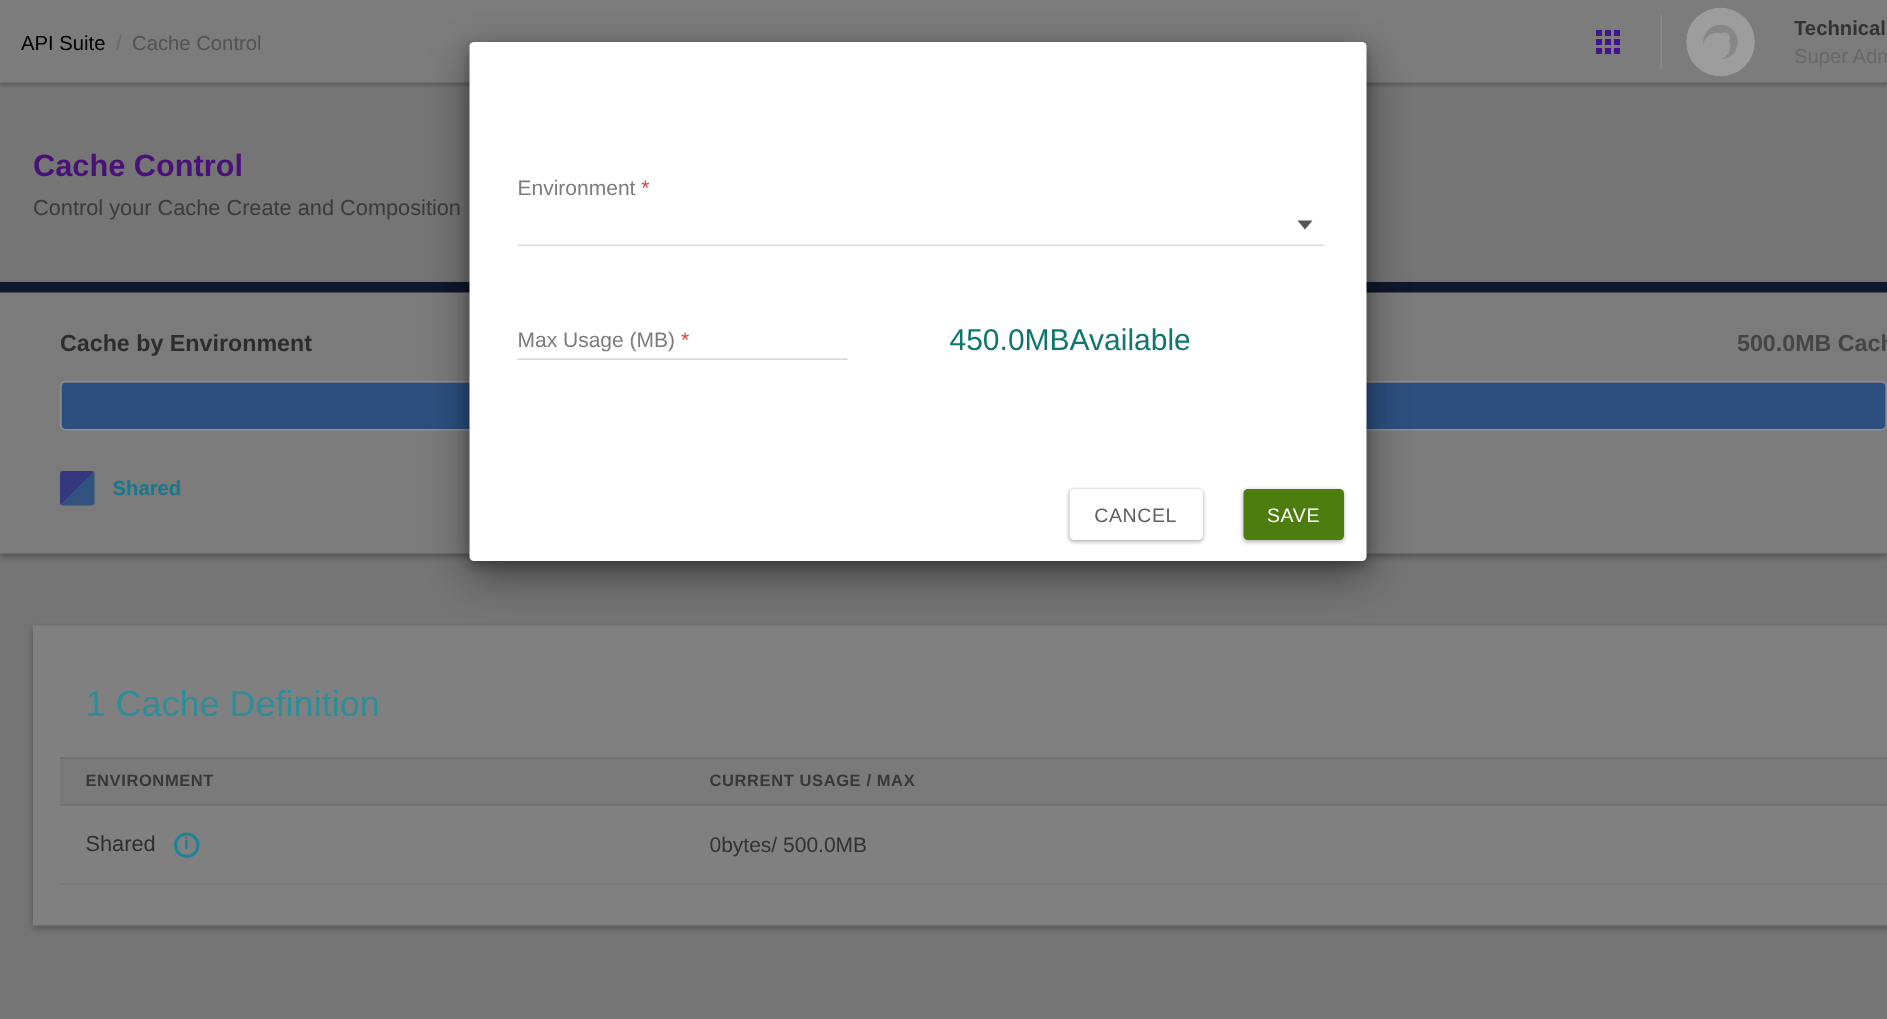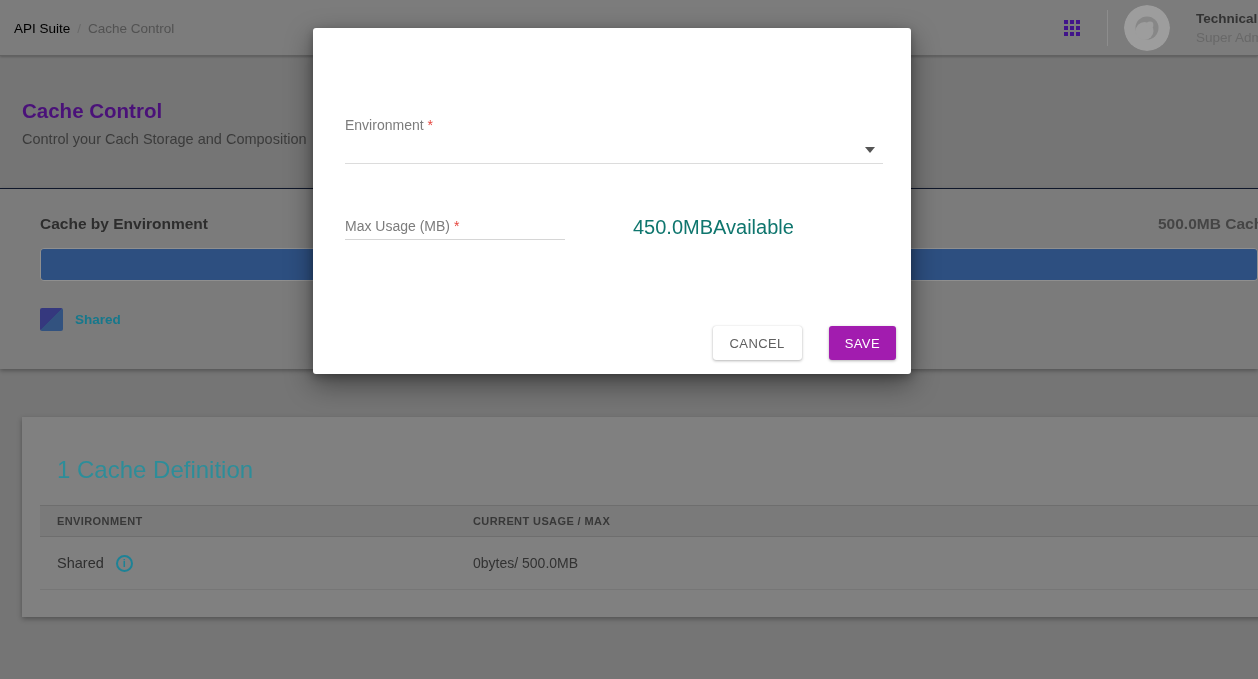--- a/index.html
+++ b/index.html
@@ -38,21 +38,21 @@
   .user-name { color:#333333; font-weight:bold; }
   .user-role { color:#686868; }
 
   
   .page-title { position:absolute; left:22px; top:99px; font-size:20.5px; color:#4a1179; }
   .page-subtitle { position:absolute; left:22px; top:131px; font-size:14.5px; color:#3b3b3b; }
 
   
   .env-card {
     position:absolute; left:0; top:188px; width:100%; height:181px;
-    background:#7b7b7b; border-top:1px solid #0f172a;
+    background:#7b7b7b; border-top:7px solid #0f172a;
     box-shadow:0 2px 4px rgba(0,0,0,.28);
   }
   .env-heading { position:absolute; left:40px; top:26px; font-size:15.5px; font-weight:bold; color:#2d2d2d; }
   .env-right-label { position:absolute; left:1158px; top:26px; font-size:15.5px; font-weight:bold; color:#454545; white-space:nowrap; }
   .usage-bar-track {
     position:absolute; left:40px; right:0; top:59px; height:33px;
     border:1px solid #8f8f8f; border-radius:4px; overflow:hidden; background:transparent;
   }
   .usage-bar-fill { height:100%; }
   .env-legend { position:absolute; left:40px; top:119px; display:flex; align-items:center; gap:12px; }
@@ -112,21 +112,21 @@
     border:none; border-bottom:1px solid #d6d6d6; outline:none; background:transparent;
     font-family:"Liberation Sans", sans-serif; font-size:15px; color:#333;
   }
   .available-text { position:absolute; left:320px; top:188px; font-size:20px; color:#0f766e; }
   .modal-actions { position:absolute; right:15px; top:298px; display:flex; gap:27px; }
   .btn {
     height:34px; border:none; border-radius:3px; font-family:"Liberation Sans", sans-serif;
     font-size:13px; letter-spacing:.4px; cursor:pointer; display:flex; align-items:center;
   }
   .btn-cancel { background:#ffffff; color:#5f5f5f; padding:0 17px; box-shadow:0 1px 3px rgba(0,0,0,.28), 0 0 1px rgba(0,0,0,.15); }
-  .btn-save { background:#a21caf; color:#ffffff; padding:0 16px; box-shadow:0 1px 3px rgba(0,0,0,.3); }
+  .btn-save { background:#4d7c0f; color:#ffffff; padding:0 16px; box-shadow:0 1px 3px rgba(0,0,0,.3); }
 </style>
 </head>
 <body>
 
 <header class="topbar">
   <nav class="breadcrumb">
     <span class="crumb-link">API Suite</span>
     <span class="crumb-sep">/</span>
     <span class="crumb-current">Cache Control</span>
   </nav>
@@ -153,21 +153,21 @@
       <circle cx="26" cy="20" r="3.4" fill="#9d9d9d"></circle>
     </svg>
     <div class="user-text">
       <div class="user-name">Technical W</div>
       <div class="user-role">Super Adm</div>
     </div>
   </div>
 </header>
 
 <h1 class="page-title">Cache Control</h1>
-<div class="page-subtitle">Control your Cach Storage and Composition</div>
+<div class="page-subtitle">Control your Cache Create and Composition</div>
 
 <section class="env-card">
   <div class="env-heading">Cache by Environment</div>
   <div class="env-right-label">500.0MB Cach</div>
   <div class="usage-bar-track">
     <div class="usage-bar-fill" style="width: 100%; background: rgb(45, 79, 128);"></div>
   </div>
   <div class="env-legend">
     <span class="legend-swatch" style="background: linear-gradient(135deg, rgb(53, 56, 126) 50%, rgb(50, 82, 127) 50%);"></span>
     <span class="legend-label">Shared</span>

